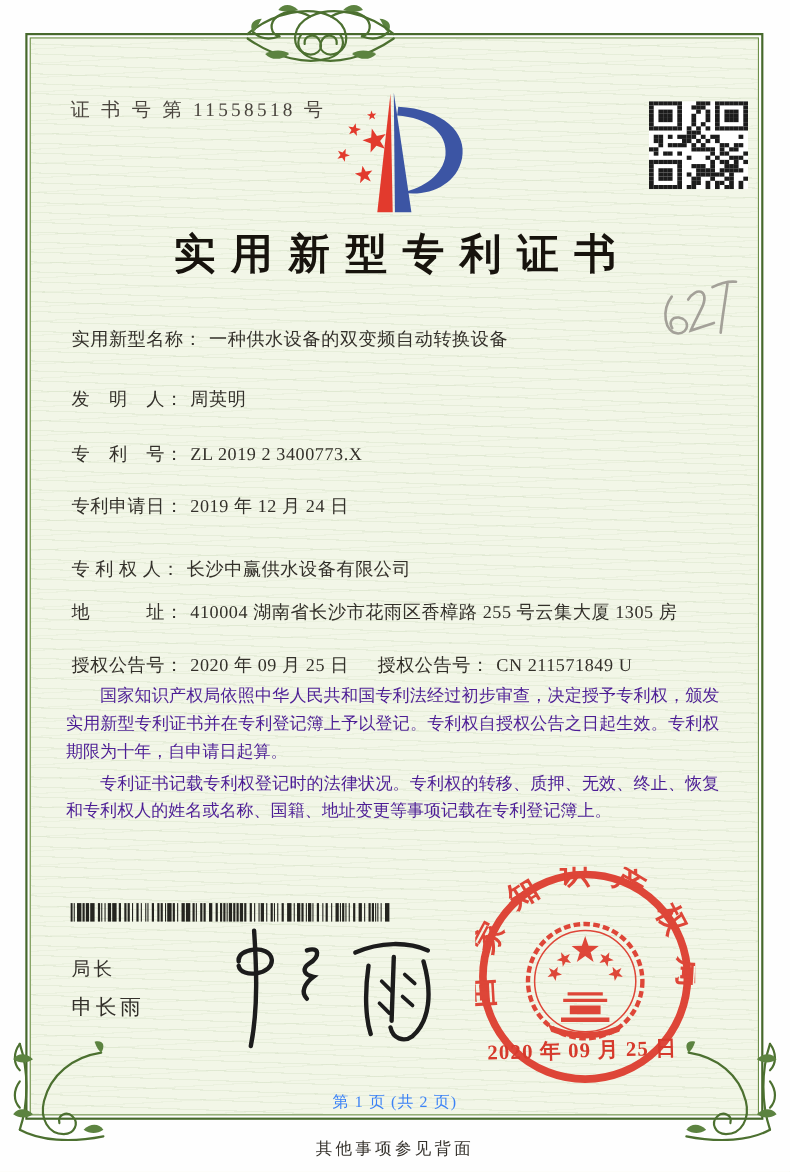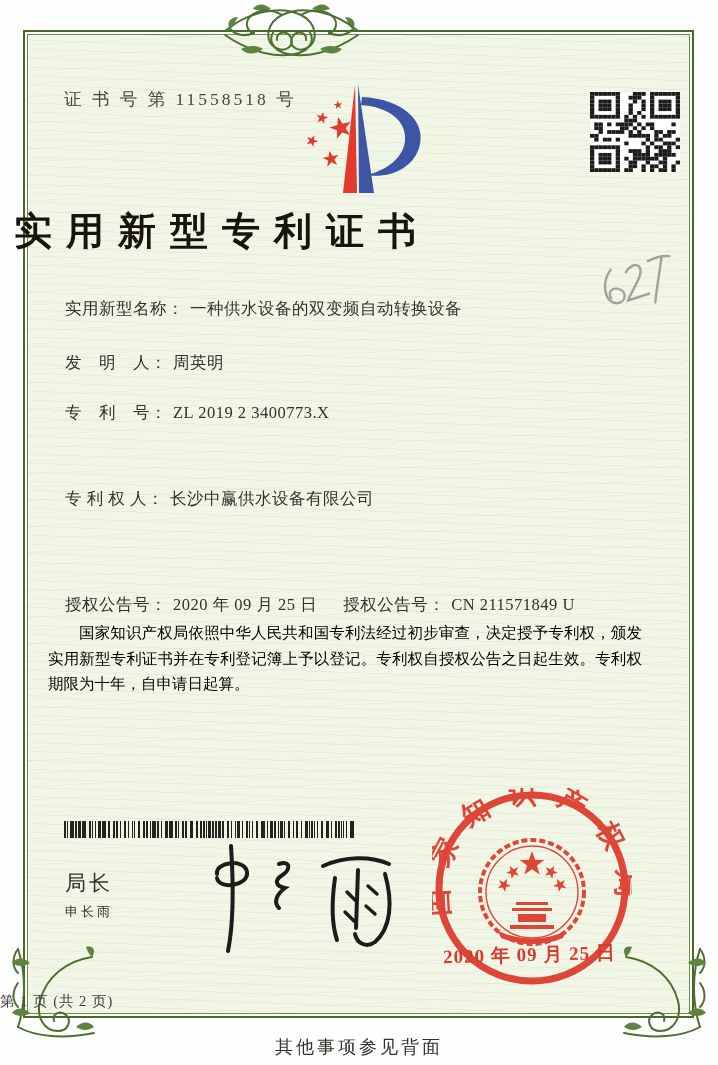--- a/index.html
+++ b/index.html
@@ -14,37 +14,37 @@
   }
   .cert-frame-inner{
     height:100%;box-sizing:border-box;border:1px solid #6d9048;
     background-color:#f2f6e7;
     background-image:
       repeating-linear-gradient(2deg, rgba(125,160,95,0.10) 0 1px, transparent 1px 9px),
       repeating-linear-gradient(-3deg, rgba(125,160,95,0.06) 0 1px, transparent 1px 13px);
   }
   .abs{position:absolute;}
   .cert-no{left:64px;top:87px;font-size:17.5px;letter-spacing:3px;color:#4a453e;white-space:nowrap;}
-  .title{left:0;right:0;top:206px;font-size:38px;font-weight:bold;
+  .title{left:0;right:0;top:206px;text-align:center;font-size:38px;font-weight:bold;
     letter-spacing:14px;text-indent:14px;color:#17130d;white-space:nowrap;}
   .row{left:65px;font-size:16.5px;letter-spacing:0.5px;white-space:nowrap;color:#33302a;}
   .row .lbl{margin-right:6px;}
   .grant-right{margin-left:26px;}
-  .paras{left:48px;width:594px;top:620px;font-size:15.5px;line-height:25.5px;
-    text-align:justify;color:#000000;}
+  .paras{left:60px;width:594px;top:620px;font-size:15.5px;line-height:25.5px;
+    text-align:justify;color:#4c1d95;}
   .paras p{margin:0 0 3px 0;text-indent:2em;}
   .barcode-host{left:64px;top:821px;width:293px;height:17px;}
-  .signer-title{left:65px;top:869px;font-size:21px;letter-spacing:3px;}
-  .signer-name{left:65px;top:903px;font-size:13px;letter-spacing:3px;}
+  .signer-title{left:65px;top:869px;font-size:17px;letter-spacing:3px;}
+  .signer-name{left:65px;top:903px;font-size:19px;letter-spacing:3px;}
   .signature-host{left:195px;top:836px;}
   .seal-host{left:432px;top:788px;}
   .seal-date{left:443px;top:942px;font-size:19px;letter-spacing:1px;color:#d63a2c;
     transform:rotate(-1.5deg);white-space:nowrap;font-weight:bold;}
-  .page-info{left:0;right:0;top:992px;text-align:left;font-size:14.5px;letter-spacing:1px;color:#404040;}
-  .back-note{left:0;right:0;top:1035px;text-align:center;font-size:18px;letter-spacing:3px;color:#34312b;font-family:Liberation Mono, monospace;}
+  .page-info{left:0;right:0;top:992px;text-align:center;font-size:14.5px;letter-spacing:1px;color:#3b82f6;}
+  .back-note{left:0;right:0;top:1035px;text-align:center;font-size:15px;letter-spacing:3px;color:#34312b;font-family:Liberation Mono, monospace;}
   .logo-host{left:281px;top:81px;}
   .qr-host{left:590px;top:92px;}
   .pencil-note{left:598px;top:250px;transform:rotate(-13deg);opacity:.85;}
   .orn-top{top:1px;}
   .orn-top-left{left:224px;}
   .orn-top-right{left:359px;transform:scaleX(-1);transform-origin:left center;}
   .orn-corner-left{left:6px;top:943px;}
   .orn-corner-right{right:6px;top:943px;transform:scaleX(-1);}
 </style>
 </head>
@@ -384,29 +384,36 @@
 
   <div class="abs row" style="top:298px">
     <span class="lbl">实用新型名称：</span><span class="val">一种供水设备的双变频自动转换设备</span>
   </div>
   <div class="abs row" style="top:352px">
     <span class="lbl">发　明　人：</span><span class="val">周英明</span>
   </div>
   <div class="abs row" style="top:402px">
     <span class="lbl">专　利　号：</span><span class="val">ZL 2019 2 3400773.X</span>
   </div>
-  <div class="abs row" style="top:488px">
+  <div class="abs row" style="top:449px">
+    <span class="lbl">专利申请日：</span><span class="val">2019 年 12 月 24 日</span>
+  </div>
+  <div class="abs row" style="top:507px">
     <span class="lbl">专 利 权 人：</span><span class="val">长沙中赢供水设备有限公司</span>
+  </div>
+  <div class="abs row" style="top:546px">
+    <span class="lbl">地　　　址：</span><span class="val">410004 湖南省长沙市花雨区香樟路 255 号云集大厦 1305 房</span>
   </div>
   <div class="abs row" style="top:594px">
     <span class="lbl">授权公告号：</span><span class="val">2020 年 09 月 25 日</span><span class="grant-right"><span class="lbl">授权公告号：</span><span class="val">CN 211571849 U</span></span>
   </div>
 
   <div class="abs paras">
     <p>国家知识产权局依照中华人民共和国专利法经过初步审查，决定授予专利权，颁发实用新型专利证书并在专利登记簿上予以登记。专利权自授权公告之日起生效。专利权期限为十年，自申请日起算。</p>
+    <p>专利证书记载专利权登记时的法律状况。专利权的转移、质押、无效、终止、恢复和专利权人的姓名或名称、国籍、地址变更等事项记载在专利登记簿上。</p>
   </div>
 
   <div class="abs barcode-host"><svg width="293" height="17" viewBox="0 0 293 17" fill="#24241f">
         <rect x="0" y="0" width="2" height="17"></rect>
         <rect x="3" y="0" width="1" height="17"></rect>
         <rect x="6" y="0" width="4" height="17"></rect>
         <rect x="11" y="0" width="2" height="17"></rect>
         <rect x="14" y="0" width="3" height="17"></rect>
         <rect x="18" y="0" width="4" height="17"></rect>
         <rect x="25" y="0" width="2" height="17"></rect>

